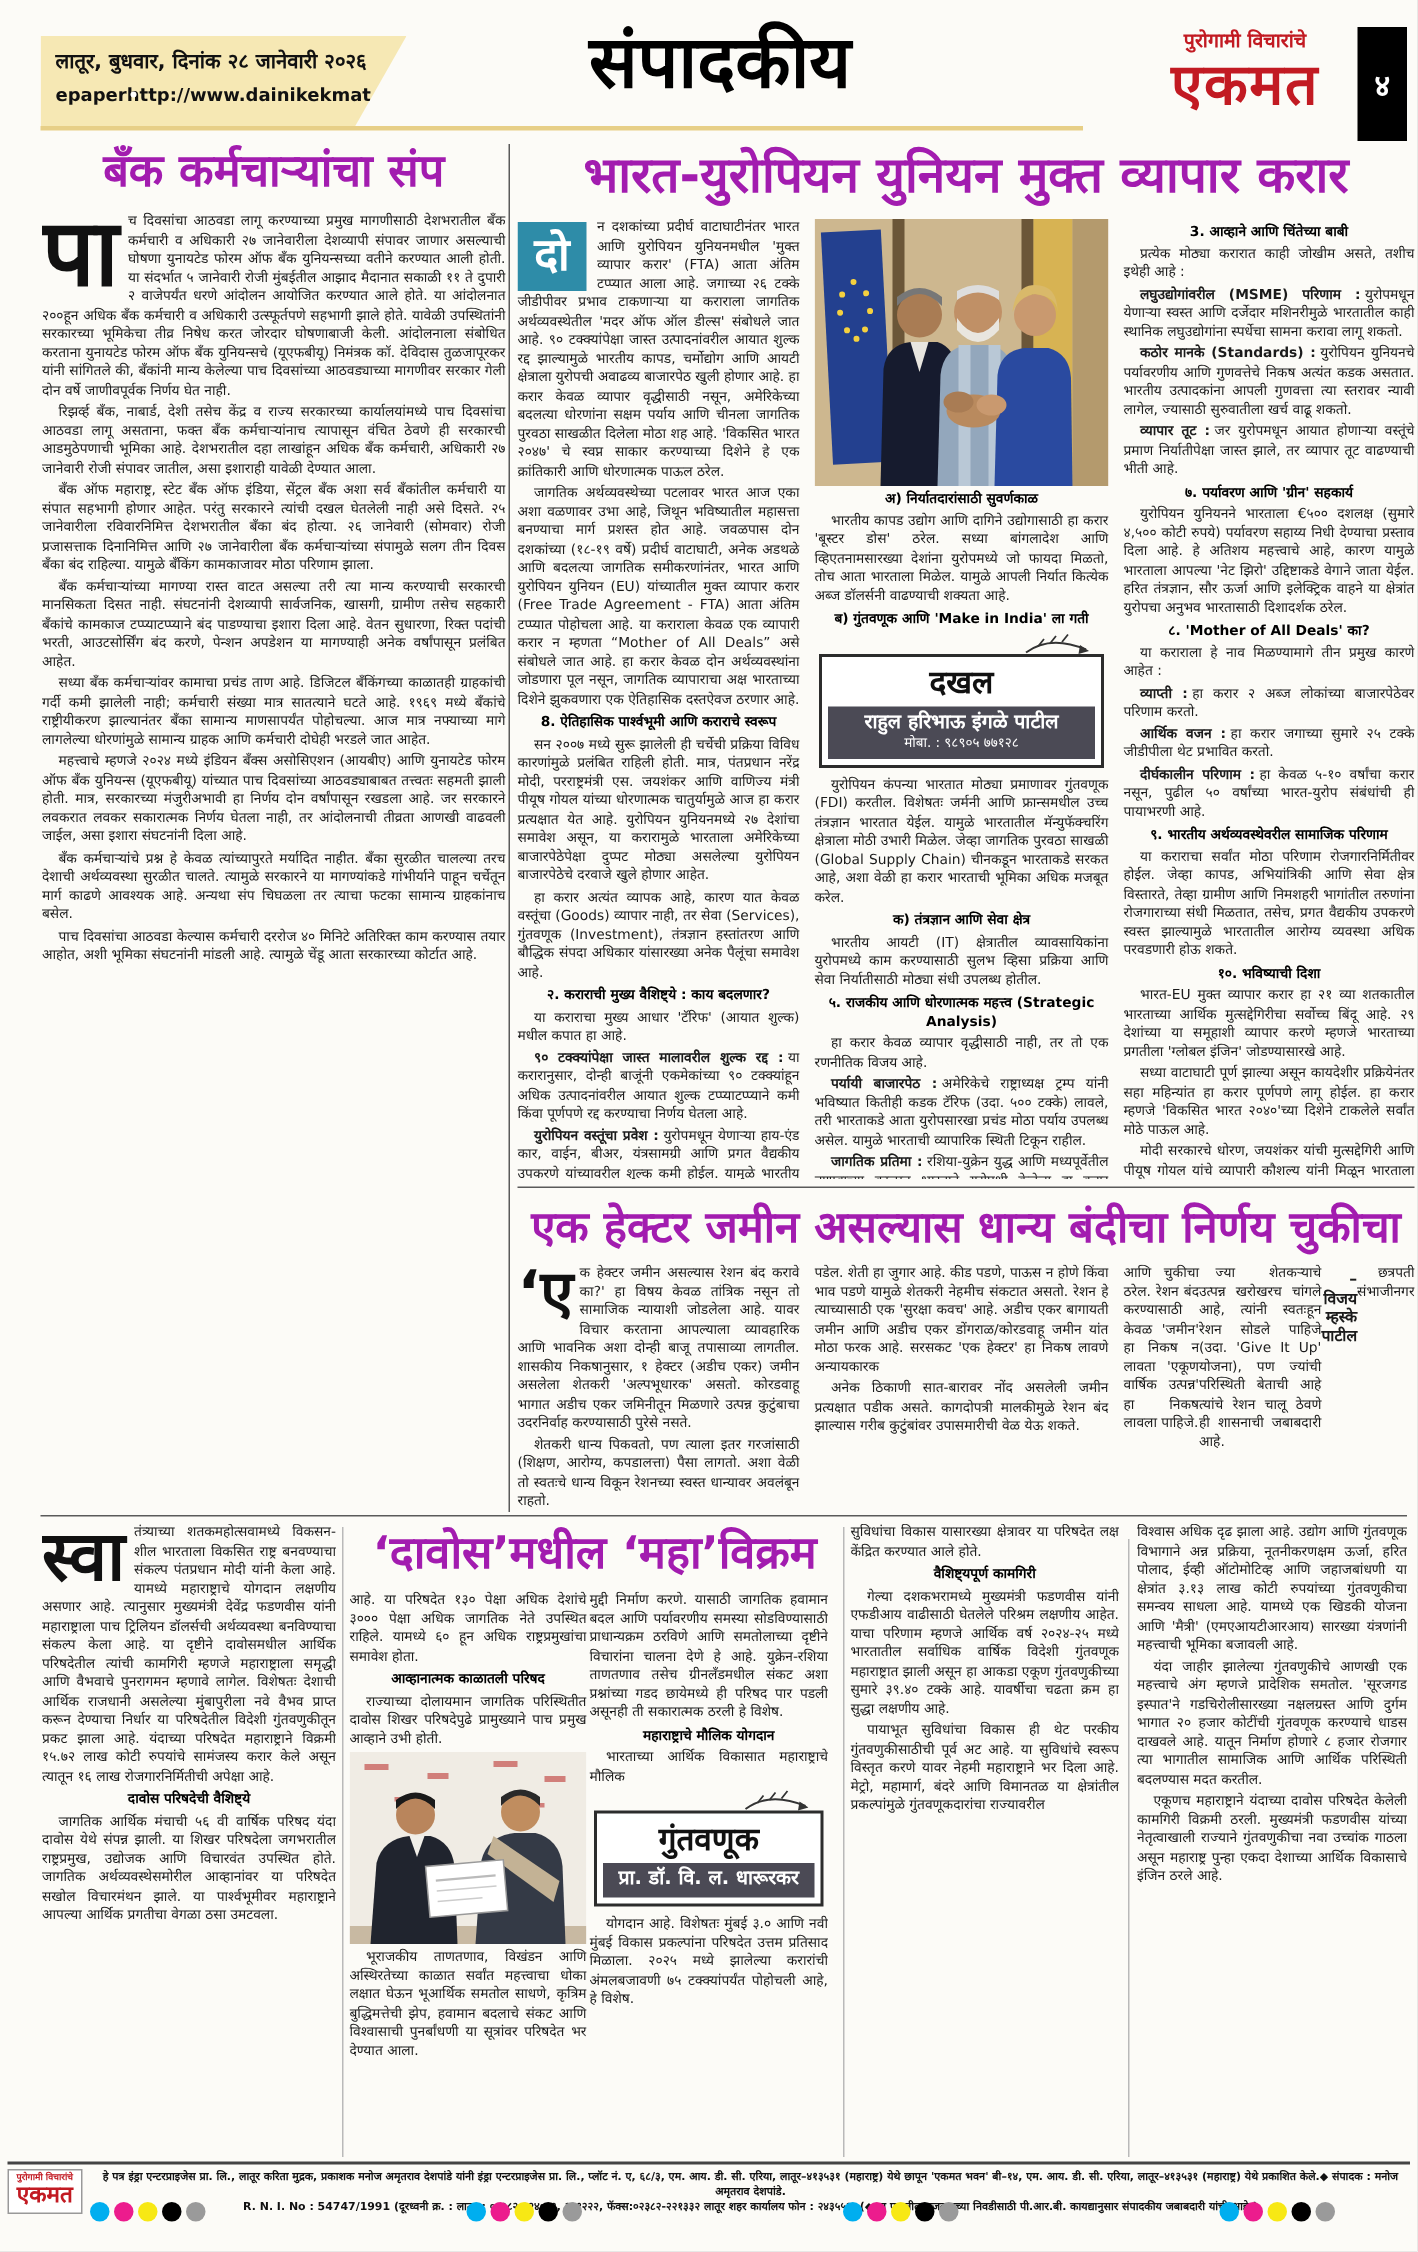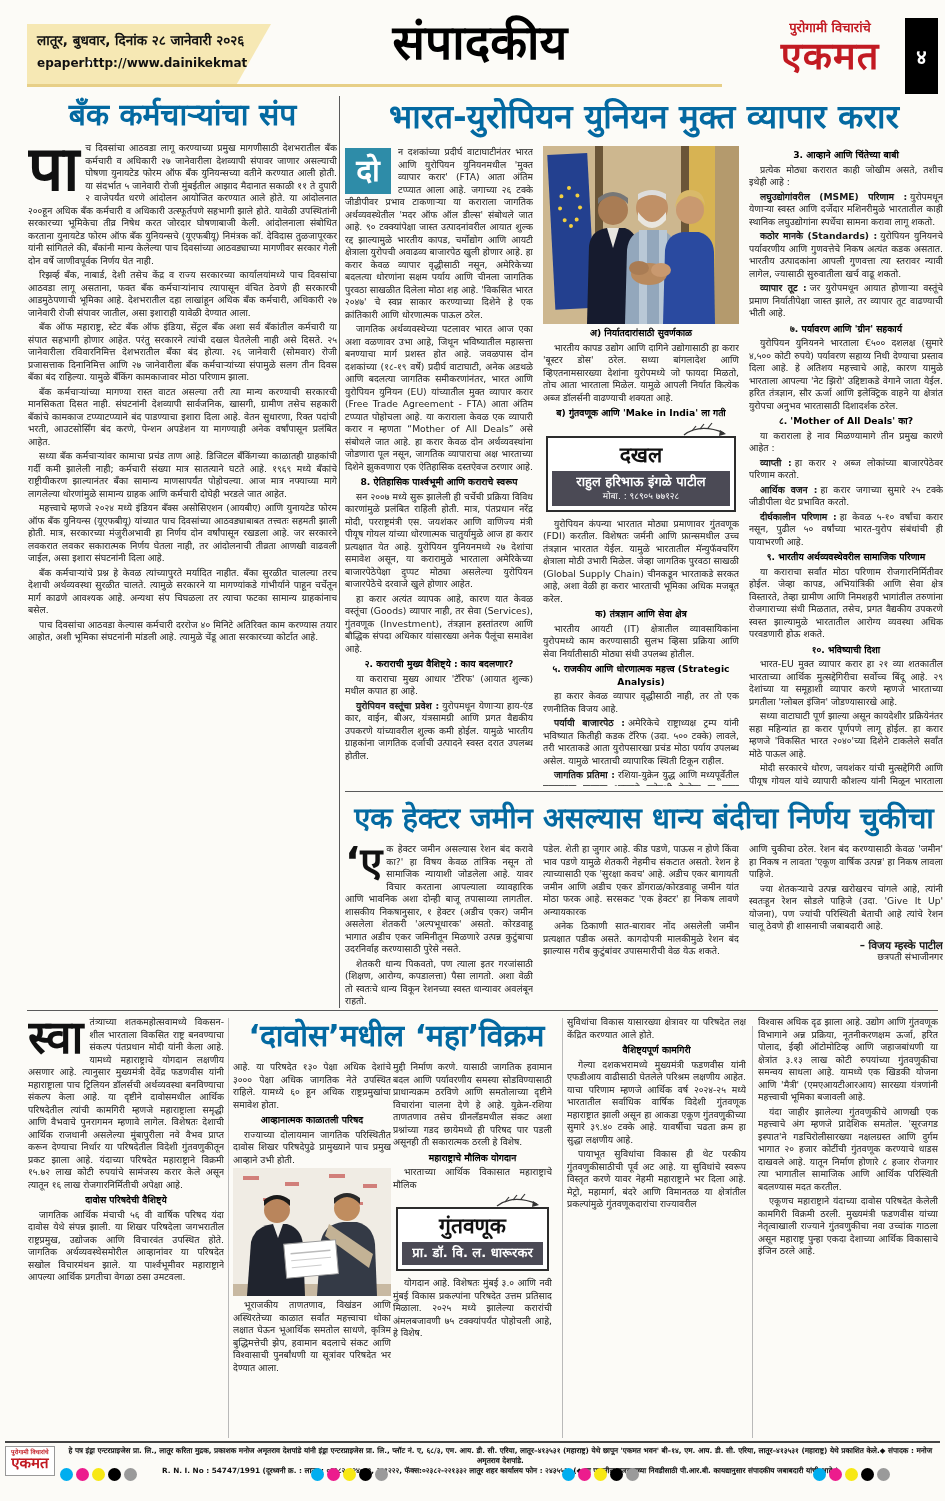--- a/index.html
+++ b/index.html
@@ -16,21 +16,21 @@
   .masthead{position:absolute;left:760px;top:20px;width:140px;text-align:center;color:#c21a22;}
   .masthead-tagline{font-size:13px;font-weight:bold;line-height:15px;}
   .masthead-title{font-size:38px;font-weight:800;line-height:42px;letter-spacing:1px;}
   .page-num{position:absolute;left:905px;top:18px;width:33px;height:76px;background:#000;color:#fff;
             display:flex;align-items:center;justify-content:center;font-size:20px;font-weight:bold;}
   
   .np-body{font-size:9.2px;line-height:12.5px;text-align:justify;color:#1b1b1b;}
   .np-p{margin:0 0 2px 0;text-indent:11px;}
   .np-sub{margin:3px 0 2px 0;font-weight:bold;text-align:center;text-indent:0;color:#000;}
   .lead{margin-right:3px;}
-  .headline{font-weight:800;color:#0369a1;text-align:center;white-space:nowrap;overflow:hidden;}
+  .headline{font-weight:800;color:#a21caf;text-align:center;white-space:nowrap;overflow:hidden;}
   .cols{display:flex;overflow:hidden;}
   .dc-plain{float:left;font-weight:700;color:#111;padding-right:6px;}
   .dc-box{float:left;width:46px;height:46px;background:#2e8ca8;color:#fff;font-size:30px;font-weight:700;
           display:flex;align-items:center;justify-content:center;margin:2px 7px 2px 0;}
   
   .author-box{position:relative;border:2px solid #2c2c2c;margin:16px 3px 6px 3px;padding:4px 4px 4px 4px;background:#fff;}
   .ab-title{font-size:21px;font-weight:800;text-align:center;line-height:26px;color:#111;}
   .ab-bar{background:#4b4a55;color:#fff;text-align:center;padding:3px 2px 4px 2px;margin-top:3px;}
   .ab-name{font-size:13px;font-weight:bold;line-height:16px;}
   .ab-phone{font-size:9px;line-height:12px;}
@@ -101,20 +101,21 @@
     <div class="cols" style="gap:10px;margin-top:6px;height:640px;">
 
       <div class="np-body" style="width:188px;flex:0 0 188px;overflow:hidden;">
         <p class="np-p" style="text-indent:0;"><span class="dc-box">दो</span><span>न दशकांच्या प्रदीर्घ वाटाघाटीनंतर भारत आणि युरोपियन युनियनमधील 'मुक्त व्यापार करार' (FTA) आता अंतिम टप्प्यात आला आहे. जगाच्या २६ टक्के जीडीपीवर प्रभाव टाकणाऱ्या या कराराला जागतिक अर्थव्यवस्थेतील 'मदर ऑफ ऑल डील्स' संबोधले जात आहे. ९० टक्क्यांपेक्षा जास्त उत्पादनांवरील आयात शुल्क रद्द झाल्यामुळे भारतीय कापड, चर्मोद्योग आणि आयटी क्षेत्राला युरोपची अवाढव्य बाजारपेठ खुली होणार आहे. हा करार केवळ व्यापार वृद्धीसाठी नसून, अमेरिकेच्या बदलत्या धोरणांना सक्षम पर्याय आणि चीनला जागतिक पुरवठा साखळीत दिलेला मोठा शह आहे. 'विकसित भारत २०४७' चे स्वप्न साकार करण्याच्या दिशेने हे एक क्रांतिकारी आणि धोरणात्मक पाऊल ठरेल.</span></p>
         <p class="np-p">जागतिक अर्थव्यवस्थेच्या पटलावर भारत आज एका अशा वळणावर उभा आहे, जिथून भविष्यातील महासत्ता बनण्याचा मार्ग प्रशस्त होत आहे. जवळपास दोन दशकांच्या (१८-१९ वर्षे) प्रदीर्घ वाटाघाटी, अनेक अडथळे आणि बदलत्या जागतिक समीकरणांनंतर, भारत आणि युरोपियन युनियन (EU) यांच्यातील मुक्त व्यापार करार (Free Trade Agreement - FTA) आता अंतिम टप्प्यात पोहोचला आहे. या कराराला केवळ एक व्यापारी करार न म्हणता “Mother of All Deals” असे संबोधले जात आहे. हा करार केवळ दोन अर्थव्यवस्थांना जोडणारा पूल नसून, जागतिक व्यापाराचा अक्ष भारताच्या दिशेने झुकवणारा एक ऐतिहासिक दस्तऐवज ठरणार आहे.</p>
         <p class="np-sub">8. ऐतिहासिक पार्श्वभूमी आणि कराराचे स्वरूप</p>
         <p class="np-p">सन २००७ मध्ये सुरू झालेली ही चर्चेची प्रक्रिया विविध कारणांमुळे प्रलंबित राहिली होती. मात्र, पंतप्रधान नरेंद्र मोदी, परराष्ट्रमंत्री एस. जयशंकर आणि वाणिज्य मंत्री पीयूष गोयल यांच्या धोरणात्मक चातुर्यामुळे आज हा करार प्रत्यक्षात येत आहे. युरोपियन युनियनमध्ये २७ देशांचा समावेश असून, या करारामुळे भारताला अमेरिकेच्या बाजारपेठेपेक्षा दुप्पट मोठ्या असलेल्या युरोपियन बाजारपेठेचे दरवाजे खुले होणार आहेत.</p>
         <p class="np-p">हा करार अत्यंत व्यापक आहे, कारण यात केवळ वस्तूंचा (Goods) व्यापार नाही, तर सेवा (Services), गुंतवणूक (Investment), तंत्रज्ञान हस्तांतरण आणि बौद्धिक संपदा अधिकार यांसारख्या अनेक पैलूंचा समावेश आहे.</p>
         <p class="np-sub">२. कराराची मुख्य वैशिष्ट्ये : काय बदलणार?</p>
         <p class="np-p">या कराराचा मुख्य आधार 'टॅरिफ' (आयात शुल्क) मधील कपात हा आहे.</p>
+        <p class="np-p"><b class="lead">९० टक्क्यांपेक्षा जास्त मालावरील शुल्क रद्द :</b><span>या करारानुसार, दोन्ही बाजूंनी एकमेकांच्या ९० टक्क्यांहून अधिक उत्पादनांवरील आयात शुल्क टप्प्याटप्प्याने कमी किंवा पूर्णपणे रद्द करण्याचा निर्णय घेतला आहे.</span></p>
         <p class="np-p"><b class="lead">युरोपियन वस्तूंचा प्रवेश :</b><span>युरोपमधून येणाऱ्या हाय-एंड कार, वाईन, बीअर, यंत्रसामग्री आणि प्रगत वैद्यकीय उपकरणे यांच्यावरील शुल्क कमी होईल. यामुळे भारतीय ग्राहकांना जागतिक दर्जाची उत्पादने स्वस्त दरात उपलब्ध होतील.</span></p>
 
       </div>
 
       <div class="np-body" style="width:196px;flex:0 0 196px;overflow:hidden;">
         <svg class="photo" viewBox="0 0 196 178" width="196" height="178" xmlns="http://www.w3.org/2000/svg">
           <rect width="196" height="178" fill="#cdb78f"></rect>
           <rect x="52" y="0" width="8" height="178" fill="#6b5638"></rect>
           <rect x="138" y="0" width="8" height="178" fill="#6b5638"></rect>
           <rect x="146" y="0" width="26" height="178" fill="#d9b23f" opacity="0.75"></rect>
@@ -205,21 +206,21 @@
     <div class="headline" style="font-size:29px;line-height:42px;">एक हेक्टर जमीन असल्यास धान्य बंदीचा निर्णय चुकीचा</div>
     <div class="cols" style="gap:10px;margin-top:4px;height:162px;">
       <div class="np-body" style="width:188px;flex:0 0 188px;overflow:hidden;">
         <p class="np-p" style="text-indent:0;"><span class="dc-plain" style="font-size:40px;line-height:38px;padding-right:4px;"><span>‘</span><span>ए</span></span><span>क हेक्टर जमीन असल्यास रेशन बंद करावे का?' हा विषय केवळ तांत्रिक नसून तो सामाजिक न्यायाशी जोडलेला आहे. यावर विचार करताना आपल्याला व्यावहारिक आणि भावनिक अशा दोन्ही बाजू तपासाव्या लागतील. शासकीय निकषानुसार, १ हेक्टर (अडीच एकर) जमीन असलेला शेतकरी 'अल्पभूधारक' असतो. कोरडवाहू भागात अडीच एकर जमिनीतून मिळणारे उत्पन्न कुटुंबाचा उदरनिर्वाह करण्यासाठी पुरेसे नसते.</span></p>
         <p class="np-p">शेतकरी धान्य पिकवतो, पण त्याला इतर गरजांसाठी (शिक्षण, आरोग्य, कपडालत्ता) पैसा लागतो. अशा वेळी तो स्वतःचे धान्य विकून रेशनच्या स्वस्त धान्यावर अवलंबून राहतो.</p>
       </div>
       <div class="np-body" style="width:196px;flex:0 0 196px;overflow:hidden;">
         <p class="np-p" style="text-indent:0;">पडेल. शेती हा जुगार आहे. कीड पडणे, पाऊस न होणे किंवा भाव पडणे यामुळे शेतकरी नेहमीच संकटात असतो. रेशन हे त्याच्यासाठी एक 'सुरक्षा कवच' आहे. अडीच एकर बागायती जमीन आणि अडीच एकर डोंगराळ/कोरडवाहू जमीन यांत मोठा फरक आहे. सरसकट 'एक हेक्टर' हा निकष लावणे अन्यायकारक</p>
         <p class="np-p">अनेक ठिकाणी सात-बारावर नोंद असलेली जमीन प्रत्यक्षात पडीक असते. कागदोपत्री मालकीमुळे रेशन बंद झाल्यास गरीब कुटुंबांवर उपासमारीची वेळ येऊ शकते.</p>
       </div>
-      <div class="np-body" style="width:194px;flex:0 0 194px;overflow:hidden;display:flex;flex-direction:column;">
+      <div class="np-body" style="width:194px;flex:0 0 194px;overflow:hidden;display:flex;flex-direction:row;">
         <p class="np-p" style="text-indent:0;">आणि चुकीचा ठरेल. रेशन बंद करण्यासाठी केवळ 'जमीन' हा निकष न लावता 'एकूण वार्षिक उत्पन्न' हा निकष लावला पाहिजे.</p>
         <p class="np-p">ज्या शेतकऱ्याचे उत्पन्न खरोखरच चांगले आहे, त्यांनी स्वतःहून रेशन सोडले पाहिजे (उदा. 'Give It Up' योजना), पण ज्यांची परिस्थिती बेताची आहे त्यांचे रेशन चालू ठेवणे ही शासनाची जबाबदारी आहे.</p>
         <div class="byline">– विजय म्हस्के पाटील</div>
         <div class="byline-place">छत्रपती संभाजीनगर</div>
       </div>
     </div>
   </div>
 
   <div class="np-body" style="position:absolute;left:28px;top:1016px;width:196px;height:424px;overflow:hidden;">
     <p class="np-p" style="text-indent:0;"><span class="dc-plain" style="font-size:46px;line-height:42px;">स्वा</span><span>तंत्र्याच्या शतकमहोत्सवामध्ये विकसन-शील भारताला विकसित राष्ट्र बनवण्याचा संकल्प पंतप्रधान मोदी यांनी केला आहे. यामध्ये महाराष्ट्राचे योगदान लक्षणीय असणार आहे. त्यानुसार मुख्यमंत्री देवेंद्र फडणवीस यांनी महाराष्ट्राला पाच ट्रिलियन डॉलर्सची अर्थव्यवस्था बनविण्याचा संकल्प केला आहे. या दृष्टीने दावोसमधील आर्थिक परिषदेतील त्यांची कामगिरी म्हणजे महाराष्ट्राला समृद्धी आणि वैभवाचे पुनरागमन म्हणावे लागेल. विशेषतः देशाची आर्थिक राजधानी असलेल्या मुंबापुरीला नवे वैभव प्राप्त करून देण्याचा निर्धार या परिषदेतील विदेशी गुंतवणुकीतून प्रकट झाला आहे. यंदाच्या परिषदेत महाराष्ट्राने विक्रमी १५.७२ लाख कोटी रुपयांचे सामंजस्य करार केले असून त्यातून १६ लाख रोजगारनिर्मितीची अपेक्षा आहे.</span></p>

